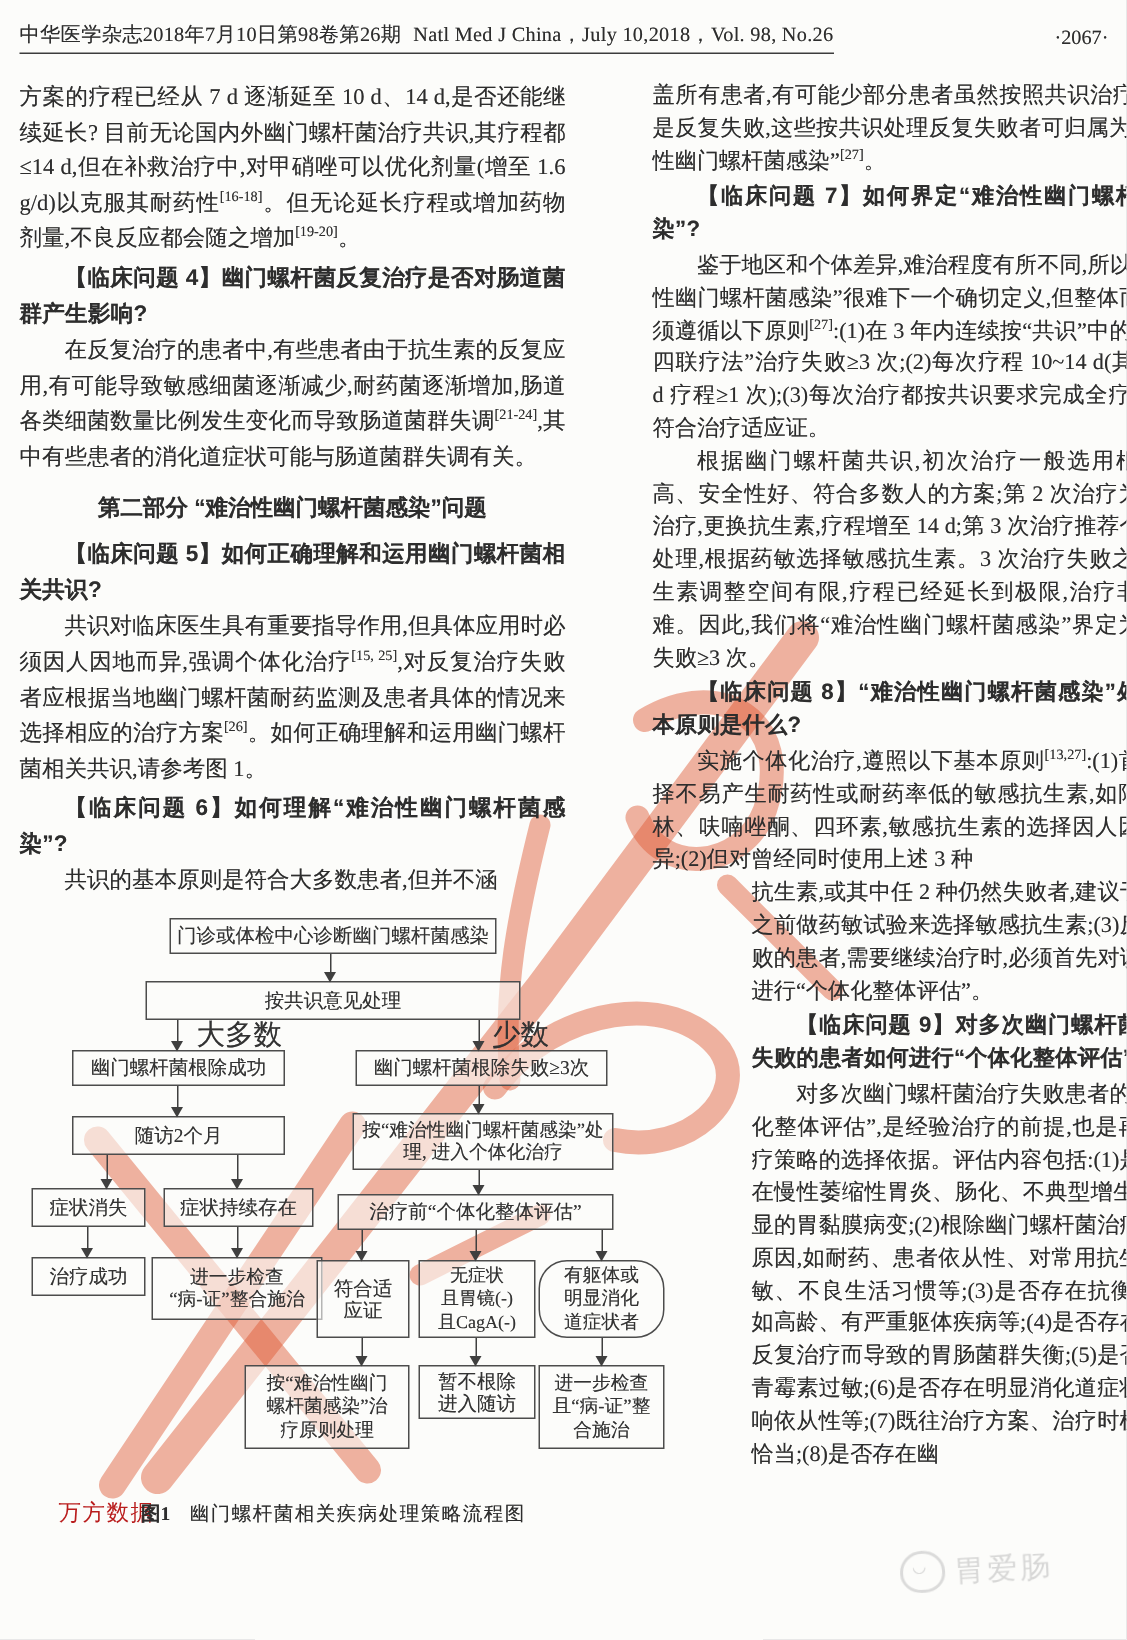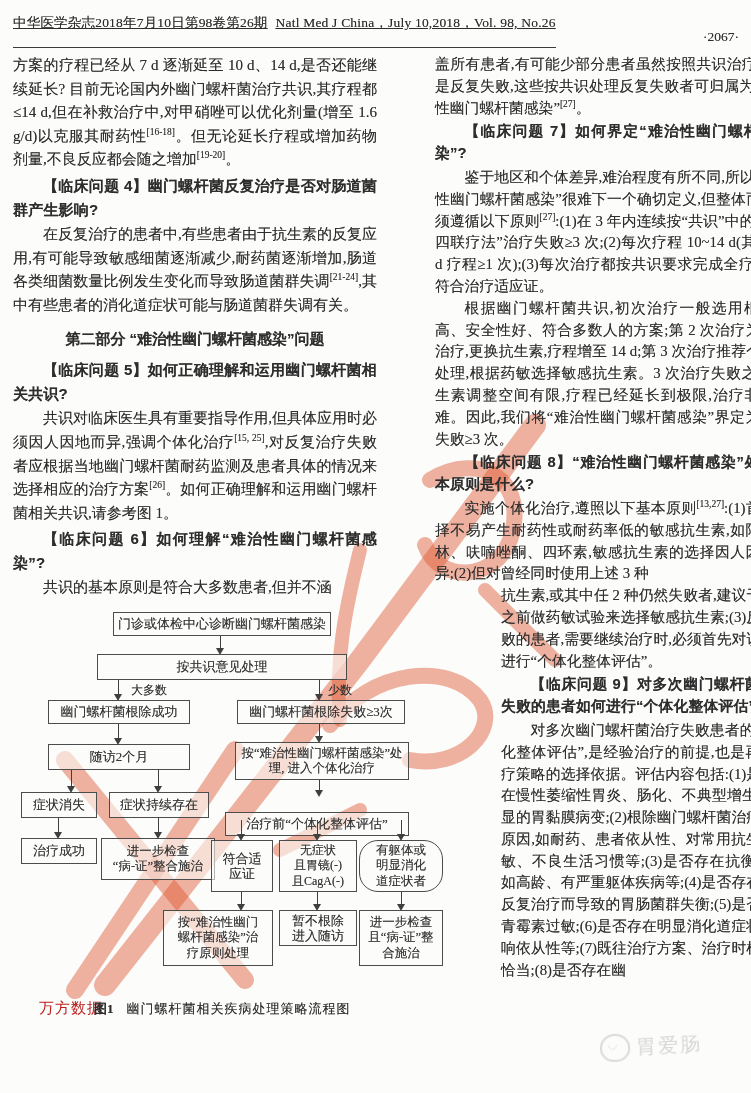--- a/index.html
+++ b/index.html
@@ -2,21 +2,21 @@
 <html><head>
 <meta charset="utf-8">
 <style>
   html,body{margin:0;padding:0;background:#d9d9d9;}
   .page{position:relative;width:751px;height:1093px;margin:0 auto;background:#fcfcfa;
         font-family:"Liberation Serif","DejaVu Serif",serif;color:#2d2d2d;overflow:hidden;
         text-shadow:0 0 .4px rgba(40,40,40,.5);}
   
   .header{position:absolute;top:14px;left:13px;right:12px;display:flex;justify-content:space-between;
           font-size:13.5px;align-items:flex-end;}
-  .h-left{border-bottom:1.2px solid #3c3c3c;padding-bottom:15px;letter-spacing:.2px;text-decoration:underline;}
+  .h-left{border-bottom:1.2px solid #3c3c3c;padding-bottom:3px;letter-spacing:.2px;}
   .h-en{margin-left:8px;}
   .h-page{font-size:13.5px;padding-bottom:3px;margin-left:24px;}
   
   .cols{position:absolute;top:54px;left:13px;display:flex;gap:10px;align-items:flex-start;}
   .col{text-align:justify;}
   .col-left{width:364px;font-size:15px;line-height:23.6px;}
   .col-right{width:356px;font-size:14.8px;line-height:21.8px;margin-left:48px;}
   p{margin:0;}
   .indent{text-indent:2em;}
   .q{font-family:"Liberation Sans","DejaVu Sans",sans-serif;font-weight:700;font-size:15px;
@@ -34,30 +34,30 @@
         align-items:center;justify-content:center;text-align:center;font-size:13px;line-height:15.5px;
         color:#333;white-space:pre-line;padding:1px 2px;background:rgba(252,252,250,.6);}
   .n1{left:100px;top:4px;width:218px;height:24px;}
   .n2{left:84px;top:46px;width:250px;height:26px;}
   .n3{left:35px;top:92px;width:142px;height:24px;}
   .n4{left:224px;top:92px;width:168px;height:24px;}
   .n5{left:35px;top:136px;width:142px;height:26px;}
   .n6{left:222px;top:134px;width:174px;height:38px;font-size:12.5px;}
   .n7{left:8px;top:184px;width:76px;height:26px;}
   .n8{left:96px;top:184px;width:100px;height:26px;}
-  .n9{left:212px;top:188px;width:184px;height:24px;margin-top:16px;}
+  .n9{left:212px;top:188px;width:184px;height:24px;}
   .n10{left:8px;top:230px;width:76px;height:26px;}
   .n11{left:88px;top:230px;width:114px;height:42px;font-size:12.5px;}
   .n12{left:198px;top:232px;width:62px;height:52px;}
   .n13{left:266px;top:232px;width:78px;height:52px;font-size:12px;}
   .n14{left:346px;top:232px;width:84px;height:52px;font-size:12.5px;border-radius:19px;}
   .n15{left:150px;top:302px;width:110px;height:56px;font-size:12.5px;}
   .n16{left:266px;top:302px;width:78px;height:36px;}
   .n17{left:346px;top:302px;width:84px;height:56px;font-size:12.5px;}
-  .blabel{position:absolute;font-size:12px;color:#333;}
+  .blabel{position:absolute;font-size:19px;color:#333;}
   .bl1{left:118px;top:71px;}
   .bl2{left:315px;top:71px;}
   .arr{position:absolute;width:0;border-left:1.6px solid #3f3f3f;}
   .arr::after{content:"";position:absolute;left:-5.3px;bottom:-7px;border:4.5px solid transparent;
               border-top:7px solid #3f3f3f;border-bottom:none;}
   .a1{left:207px;top:28px;height:12px;}  .a2{left:105px;top:72px;height:14px;}
   .a3{left:306px;top:72px;height:14px;}  .a4{left:105px;top:116px;height:14px;}
   .a5{left:306px;top:116px;height:12px;} .a6{left:58px;top:162px;height:16px;}
   .a7{left:145px;top:162px;height:16px;} .a8{left:306px;top:172px;height:10px;}
   .a9{left:45px;top:210px;height:14px;}  .a10{left:145px;top:210px;height:14px;}

